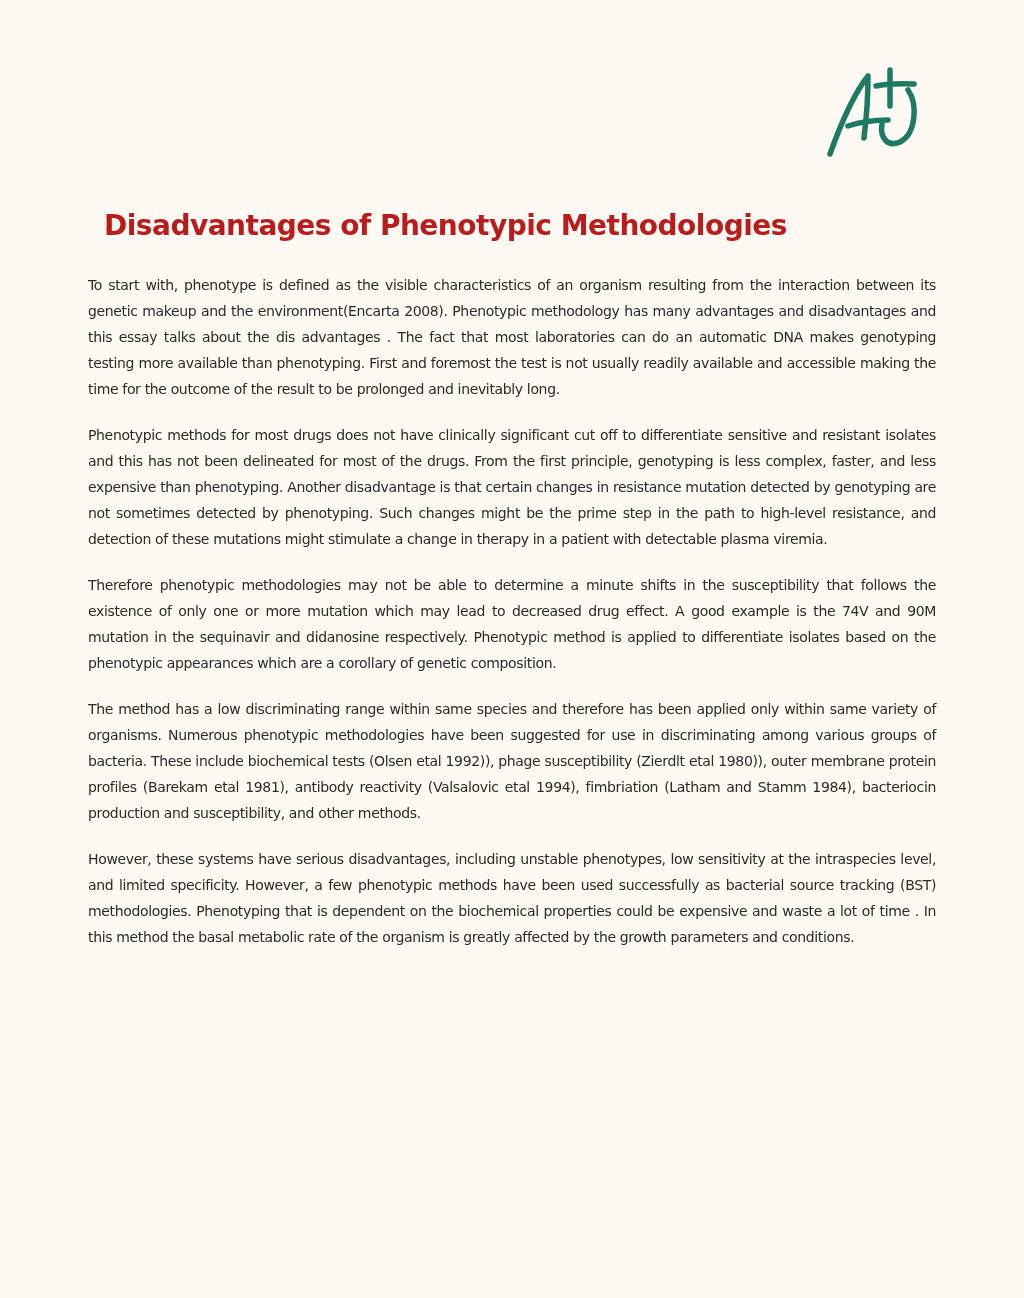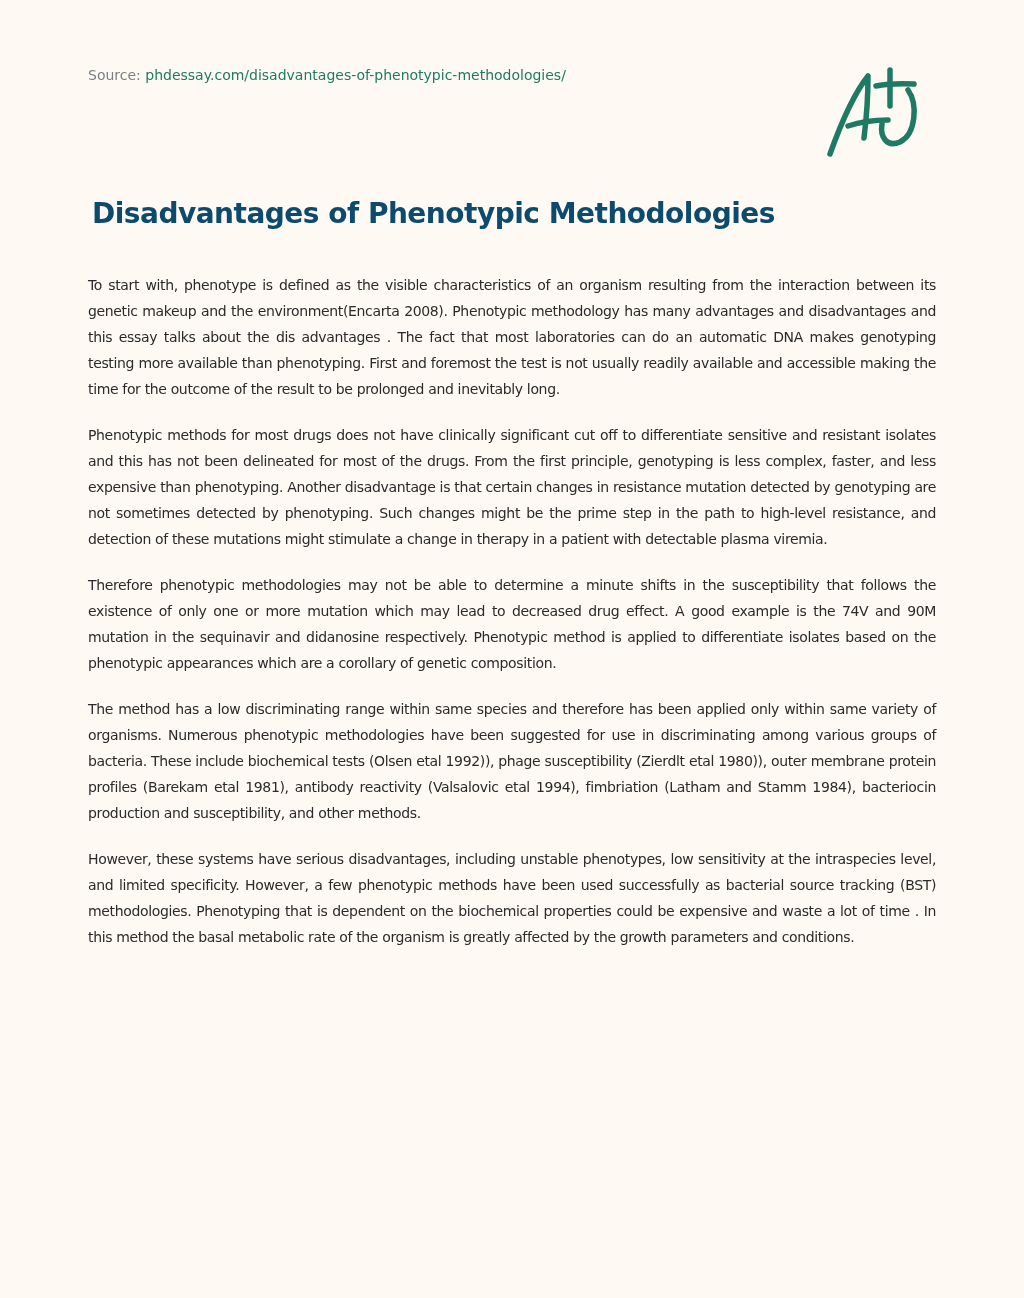--- a/index.html
+++ b/index.html
@@ -45,26 +45,26 @@
       position: absolute;
       left: 824px;
       top: 64px;
       width: 106px;
       height: 96px;
     }
     .title {
       position: absolute;
       left: 88px;
       top: 190px;
-      margin: 4px;
+      margin: 16px;
       font-family: "DejaVu Sans", sans-serif;
       font-weight: bold;
       font-size: 28px;
       letter-spacing: -0.5px;
-      color: #0c4a6e;
+      color: #b91c1c;
       line-height: 40px;
     }
     .content {
       position: absolute;
       left: 88px;
       top: 272px;
       width: 848px;
     }
     .content p {
       margin: 0 0 20px 0;
@@ -73,23 +73,20 @@
       line-height: 26px;
       letter-spacing: -0.35px;
       text-align: justify;
       color: #2a2a2a;
     }
   </style>
 </head>
 <body>
 
 <div class="header">
-  <div class="source">
-    <span>Source: </span><a>phdessay.com/disadvantages-of-phenotypic-methodologies/</a>
-  </div>
 </div>
 
 <div class="logo">
   <svg width="106" height="96" viewBox="0 0 106 96" xmlns="http://www.w3.org/2000/svg">
     <g fill="none" stroke="#1f7a63" stroke-width="5.5" stroke-linecap="round" stroke-linejoin="round">
 
       <path d="M6 90 C 16 62, 28 32, 44 12 C 44 30, 42 58, 40 74"></path>
       <path d="M24 62 C 36 58, 48 56, 64 56"></path>
 
       <path d="M66 6 L 66 42"></path>

